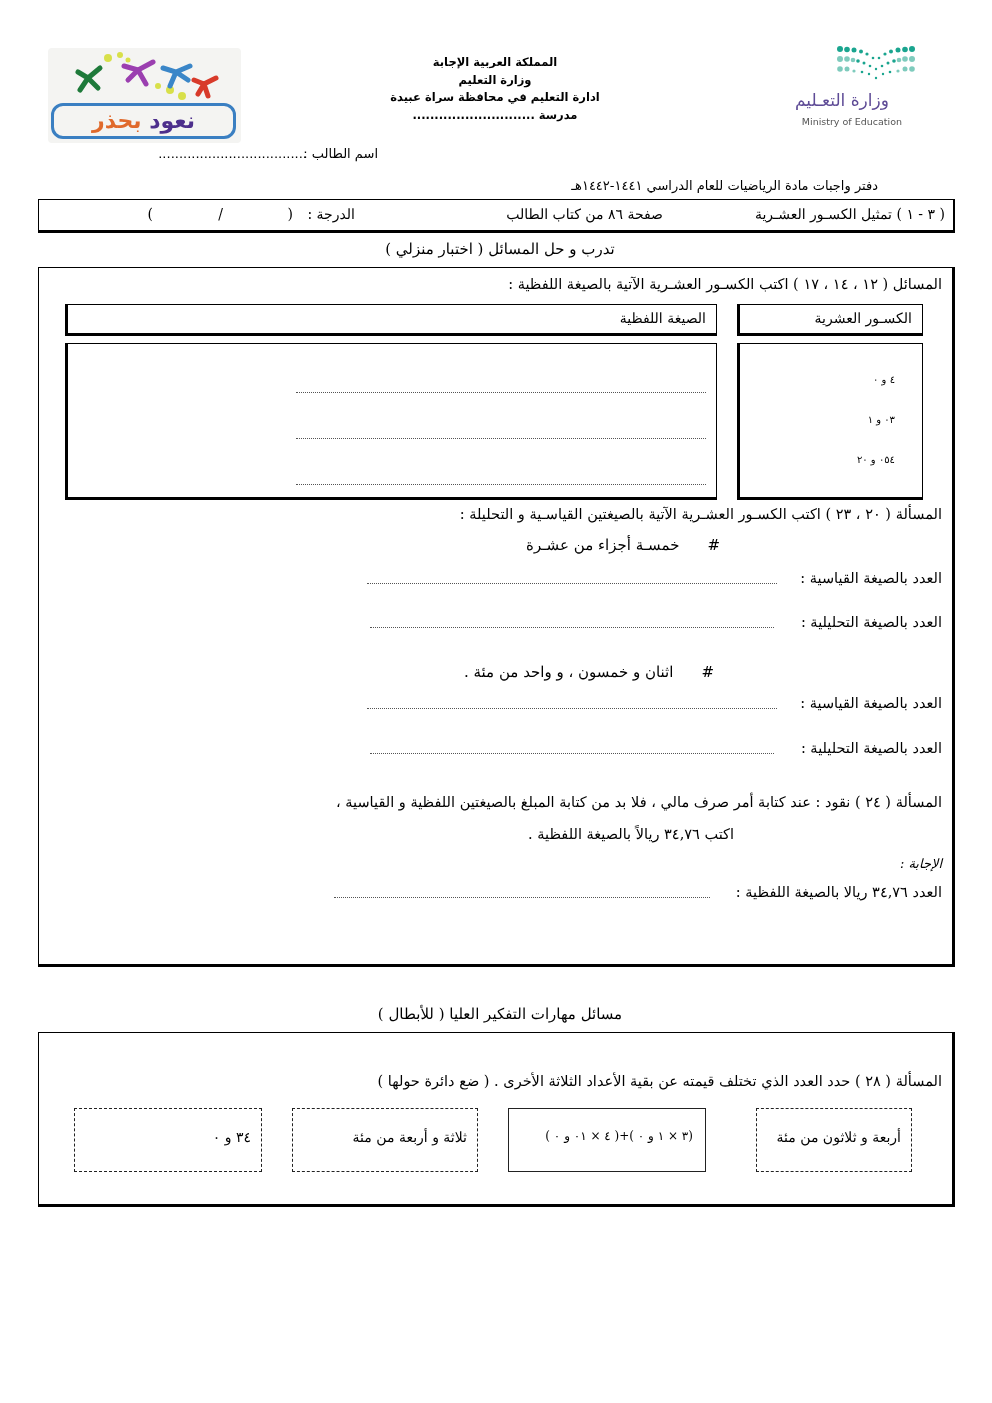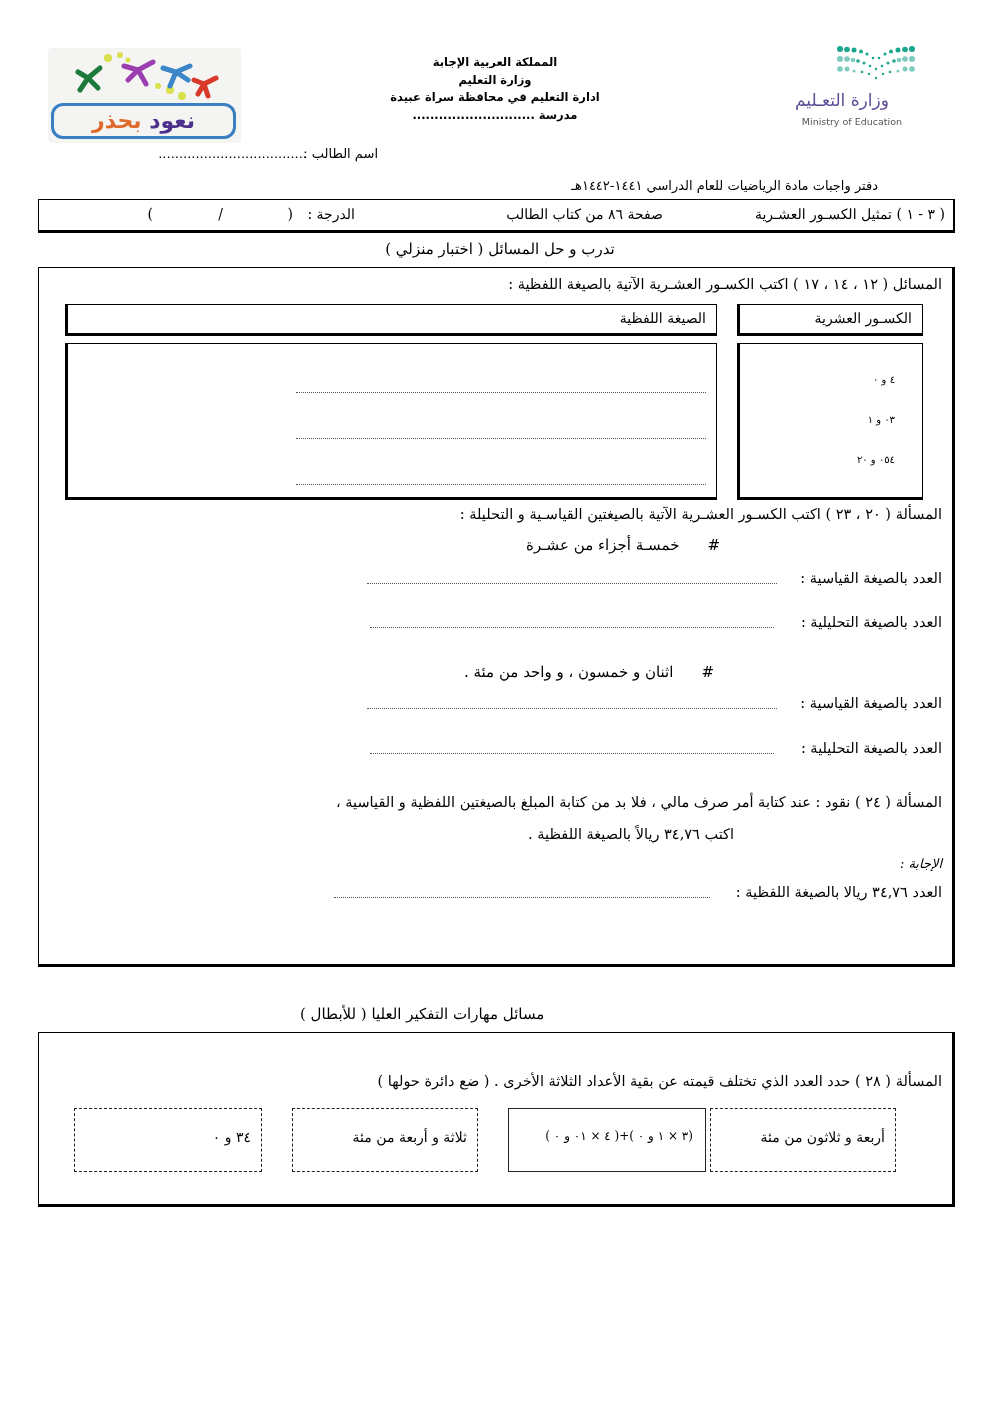--- a/index.html
+++ b/index.html
@@ -35,21 +35,21 @@
   .q-line { position: absolute; right: 10px; white-space: nowrap; font-size: 14.5px; }
   .hdr-box { position: absolute; height: 32px; border: 1.5px solid #000; border-bottom: 3px solid #000; border-left: 3px solid #000; font-size: 14px; }
   .hdr-box span { position: absolute; right: 10px; top: 5px; }
   .body-box { position: absolute; border: 1.5px solid #000; border-bottom: 3px solid #000; border-left: 3px solid #000; }
   .frac-item { position: absolute; right: 27px; font-size: 10px; text-align: center; }
   .dot-line { position: absolute; border-bottom: 1.5px dotted #555; height: 1px; }
   .hash-line { position: absolute; white-space: nowrap; font-size: 15px; }
   .hash-line .hash { margin-left: 28px; }
 
   
-  .hots-title { left: 300px; top: 1005px; width: 400px; text-align: left; font-size: 15px; }
+  .hots-title { left: 300px; top: 1005px; width: 400px; text-align: center; font-size: 15px; }
   .hots-box { left: 38px; top: 1032px; width: 917px; height: 175px; border: 1.5px solid #000; border-right: 3px solid #000; border-bottom: 3px solid #000; }
   .choice { position: absolute; top: 75px; height: 64px; border: 1.5px dashed #222; font-size: 14px; }
   .choice.solid { border: 1.5px solid #222; }
   .choice span { position: absolute; right: 10px; top: 20px; white-space: nowrap; }
 </style>
 </head>
 <body>
 
 <div class="abs ministry-logo">
   <svg class="dots" viewBox="0 0 80 36">
@@ -183,21 +183,21 @@
   <div class="q-line" style="top:526px">المسألة ( ٢٤ ) نقود :  عند كتابة أمر صرف مالي ، فلا بد من كتابة المبلغ بالصيغتين اللفظية و القياسية ،</div>
   <div class="q-line" style="right:218px;top:558px">اكتب    ٣٤,٧٦  ريالاً  بالصيغة اللفظية .</div>
   <div class="q-line" style="top:588px;font-style:italic;font-size:13px">الإجابة :</div>
   <div class="q-line" style="top:616px">العدد ٣٤,٧٦ ريالا بالصيغة اللفظية :</div>
   <div class="dot-line" style="right:242px;top:629px;width:376px"></div>
 </div>
 
 <div class="abs hots-title">مسائل مهارات التفكير العليا  (  للأبطال  )</div>
 <div class="abs hots-box">
   <div class="q-line" style="top:40px">المسألة ( ٢٨ ) حدد العدد الذي تختلف قيمته عن بقية الأعداد الثلاثة الأخرى . ( ضع دائرة حولها  )</div>
-  <div class="choice" style="right:56px;width:186px">
+  <div class="choice" style="right:40px;width:156px">
     <span>أربعة و ثلاثون من مئة</span>
   </div>
   <div class="choice solid" style="right:246px;width:198px">
     <span style="font-size:12px;right:12px">(٣ × ١ و ٠ )+( ٤ × ٠١ و ٠ )</span>
   </div>
   <div class="choice" style="right:474px;width:186px">
     <span>ثلاثة و أربعة من مئة</span>
   </div>
   <div class="choice" style="right:690px;width:188px">
     <span>٣٤ و ٠</span>

